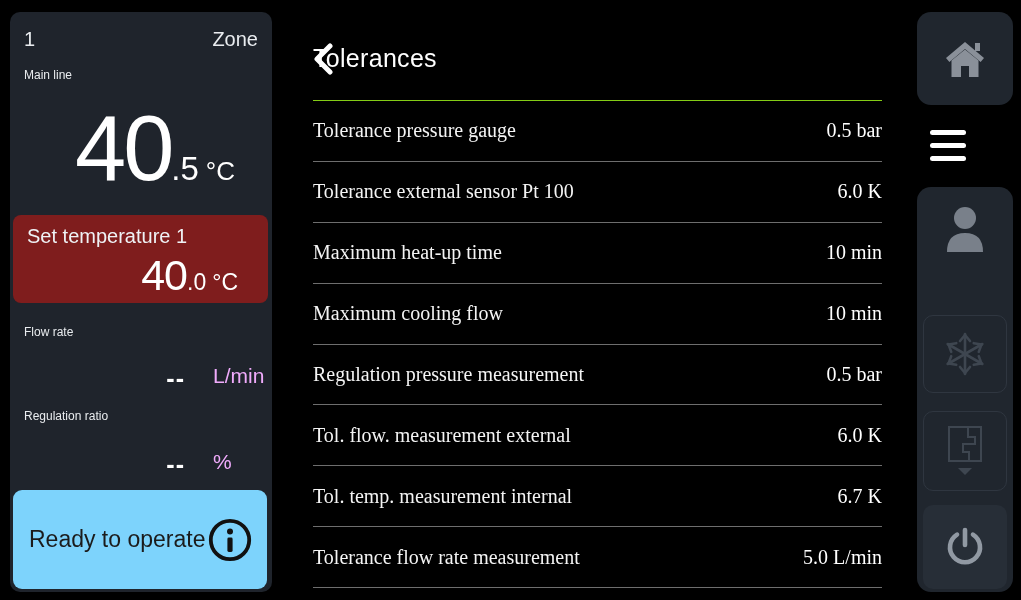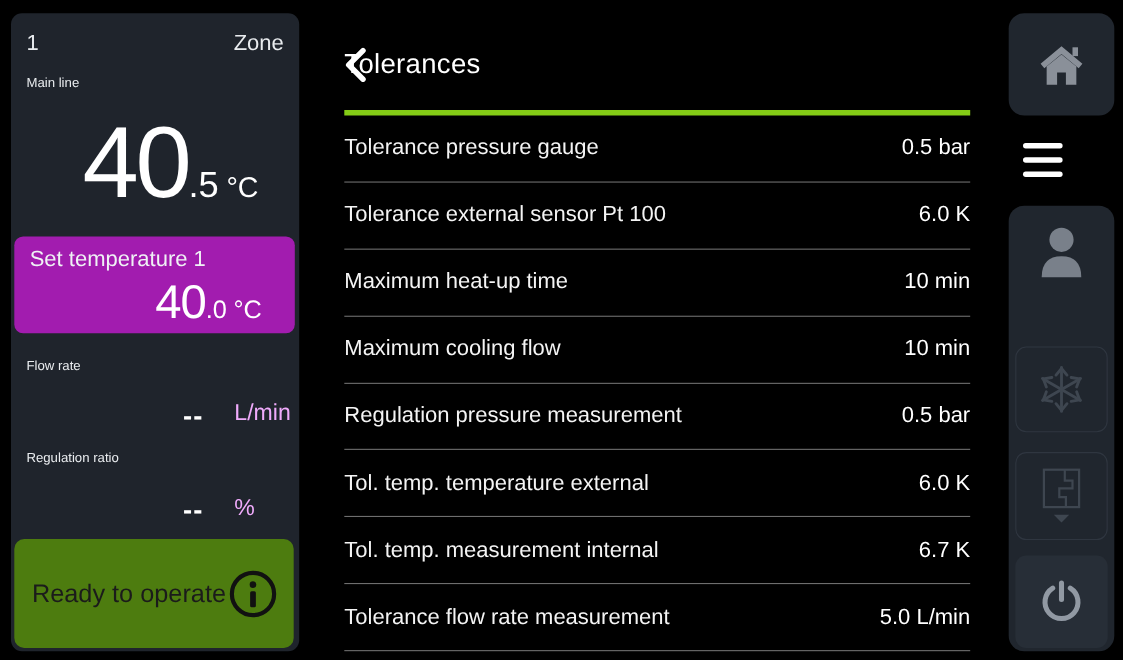--- a/index.html
+++ b/index.html
@@ -12,45 +12,45 @@
     background:#1F242C;border-radius:10px;color:#EDEFF2;}
   .zone-top{position:absolute;left:14px;right:14px;top:16px;display:flex;
     justify-content:space-between;font-size:20px;color:#E9ECEF;}
   .line-label{position:absolute;left:14px;top:56px;font-size:12px;color:#E9ECEF;}
   .main-temp{position:absolute;left:0;right:0;top:90px;display:flex;
     justify-content:center;align-items:baseline;transform:translateX(14px);color:#fff;}
   .main-temp .t-int{font-size:92px;line-height:92px;letter-spacing:-3px;}
   .main-temp .t-dec{font-size:33px;}
   .main-temp .t-unit{font-size:26px;margin-left:7px;}
   .set-card{position:absolute;left:3px;right:4px;top:203px;height:88px;
-    background:#a21caf;border-radius:8px;padding:10px 14px;}
+    background:#7f1d1d;border-radius:8px;padding:10px 14px;}
   .set-card .set-label{font-size:20px;color:#EFF2F5;}
   .set-value{display:flex;justify-content:flex-end;align-items:baseline;
     padding-right:16px;margin-top:6px;color:#fff;}
   .set-value .t-int{font-size:43px;line-height:43px;letter-spacing:-1px;}
   .set-value .t-dec{font-size:23px;}
   .set-value .t-unit{font-size:23px;margin-left:6px;}
   .metric-label{position:absolute;left:14px;font-size:12px;color:#E9ECEF;}
   .metric-row{position:absolute;left:0;right:0;height:30px;}
   .metric-value{position:absolute;left:0;width:175px;text-align:right;
     font-size:25px;font-weight:bold;letter-spacing:1px;color:#fff;}
   .metric-unit{position:absolute;left:203px;font-size:21px;color:#f0abfc;}
   .status-btn{position:absolute;left:3px;right:5px;top:478px;height:99px;
-    background:#4d7c0f;border-radius:9px;display:flex;align-items:center;
+    background:#7dd3fc;border-radius:9px;display:flex;align-items:center;
     padding:0 14px 0 16px;}
   .status-btn .status-text{font-size:23px;color:#1B1B1B;flex:1;}
   .info-icon{width:46px;height:46px;flex:none;}
 
   
   .back-btn{position:absolute;left:304px;top:40px;width:38px;height:38px;
     display:flex;align-items:center;justify-content:center;cursor:pointer;}
   .page-title{position:absolute;left:313px;width:569px;top:44px;height:32px;
     text-align:left;font-size:25px;color:#FFF;letter-spacing:0.3px;}
   .tol-list{position:absolute;left:313px;width:569px;top:100px;
-    border-top:5px solid #84cc16;}
+    border-top:1px solid #84cc16;font-family:Liberation Serif, serif;}
   .tol-row{height:60.9px;display:flex;justify-content:space-between;
     align-items:center;border-bottom:1px solid #6E6E6E;}
   .tol-row .tol-label{font-size:20px;color:#F4F4F4;}
   .tol-row .tol-value{font-size:20px;color:#FFF;}
 
   
   .side-tile-home{position:absolute;left:917px;top:12px;width:96px;height:93px;
     background:#20262E;border-radius:14px;display:flex;align-items:center;
     justify-content:center;cursor:pointer;}
   .side-tab-menu{position:absolute;left:890px;top:107px;width:116px;height:76px;
@@ -137,21 +137,21 @@
     </div>
     <div class="tol-row">
       <span class="tol-label">Maximum cooling flow</span>
       <span class="tol-value">10 min</span>
     </div>
     <div class="tol-row">
       <span class="tol-label">Regulation pressure measurement</span>
       <span class="tol-value">0.5 bar</span>
     </div>
     <div class="tol-row">
-      <span class="tol-label">Tol. temp. temperature external</span>
+      <span class="tol-label">Tol. flow. measurement external</span>
       <span class="tol-value">6.0 K</span>
     </div>
     <div class="tol-row">
       <span class="tol-label">Tol. temp. measurement internal</span>
       <span class="tol-value">6.7 K</span>
     </div>
     <div class="tol-row">
       <span class="tol-label">Tolerance flow rate measurement</span>
       <span class="tol-value">5.0 L/min</span>
     </div>

